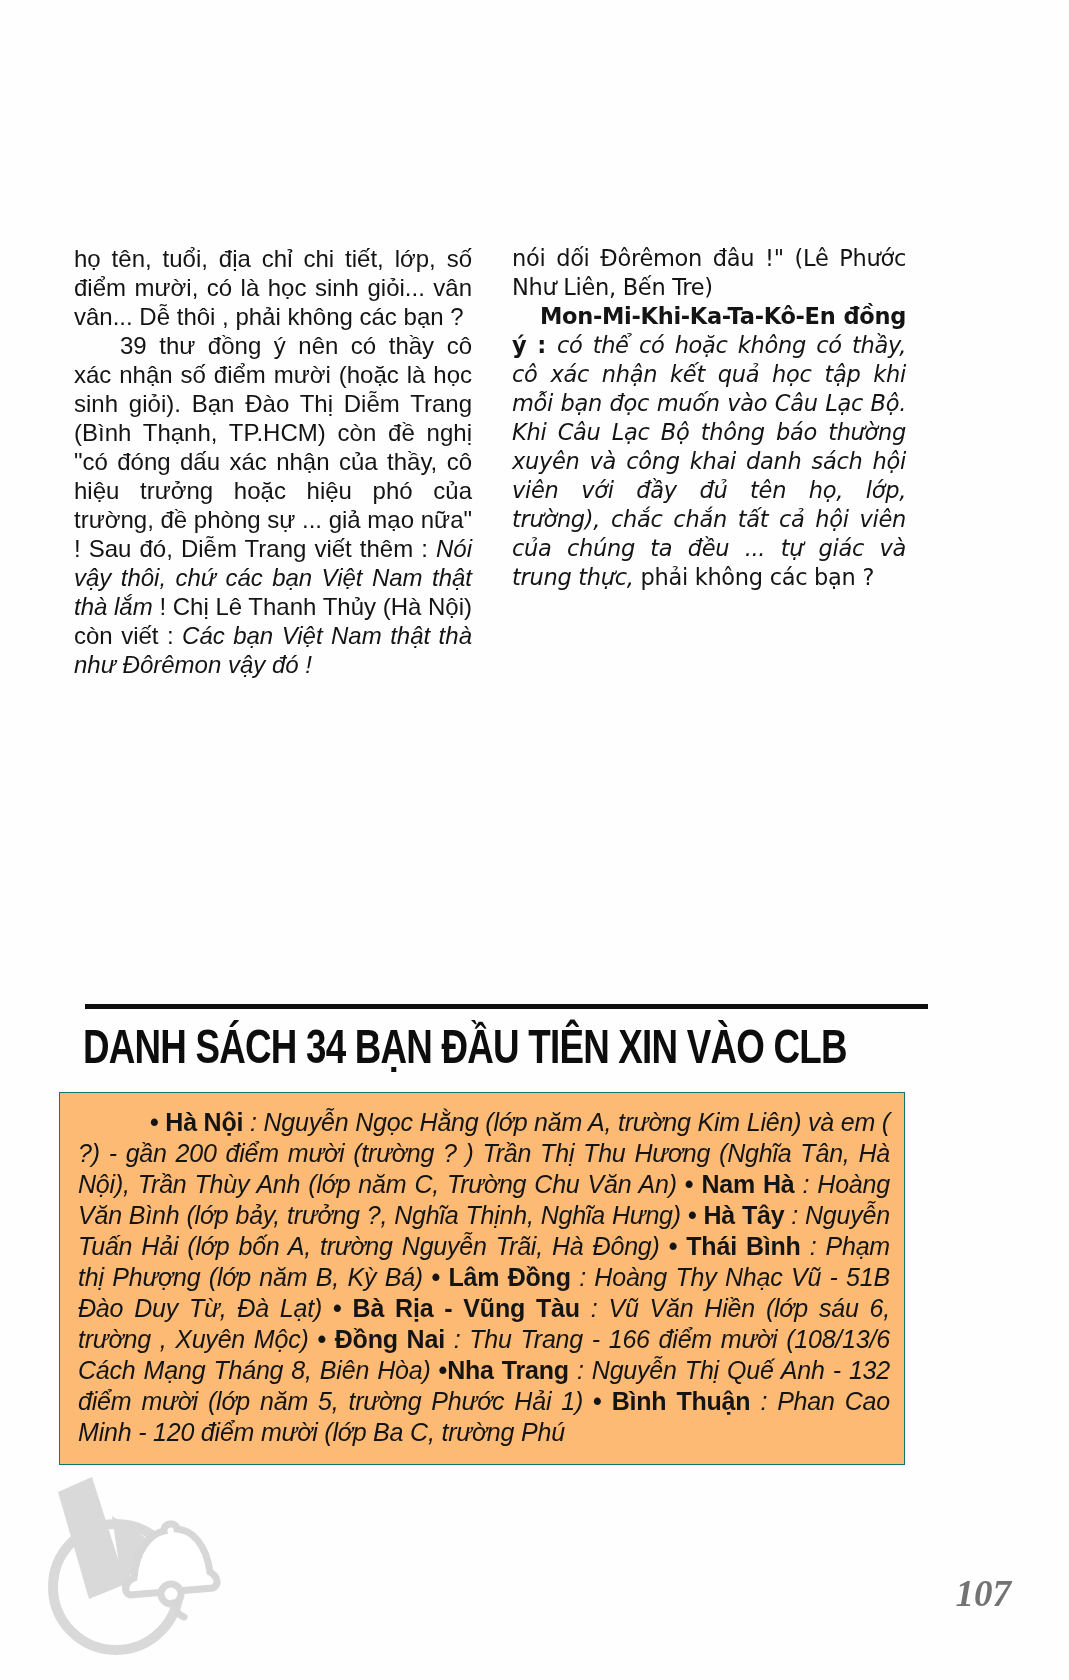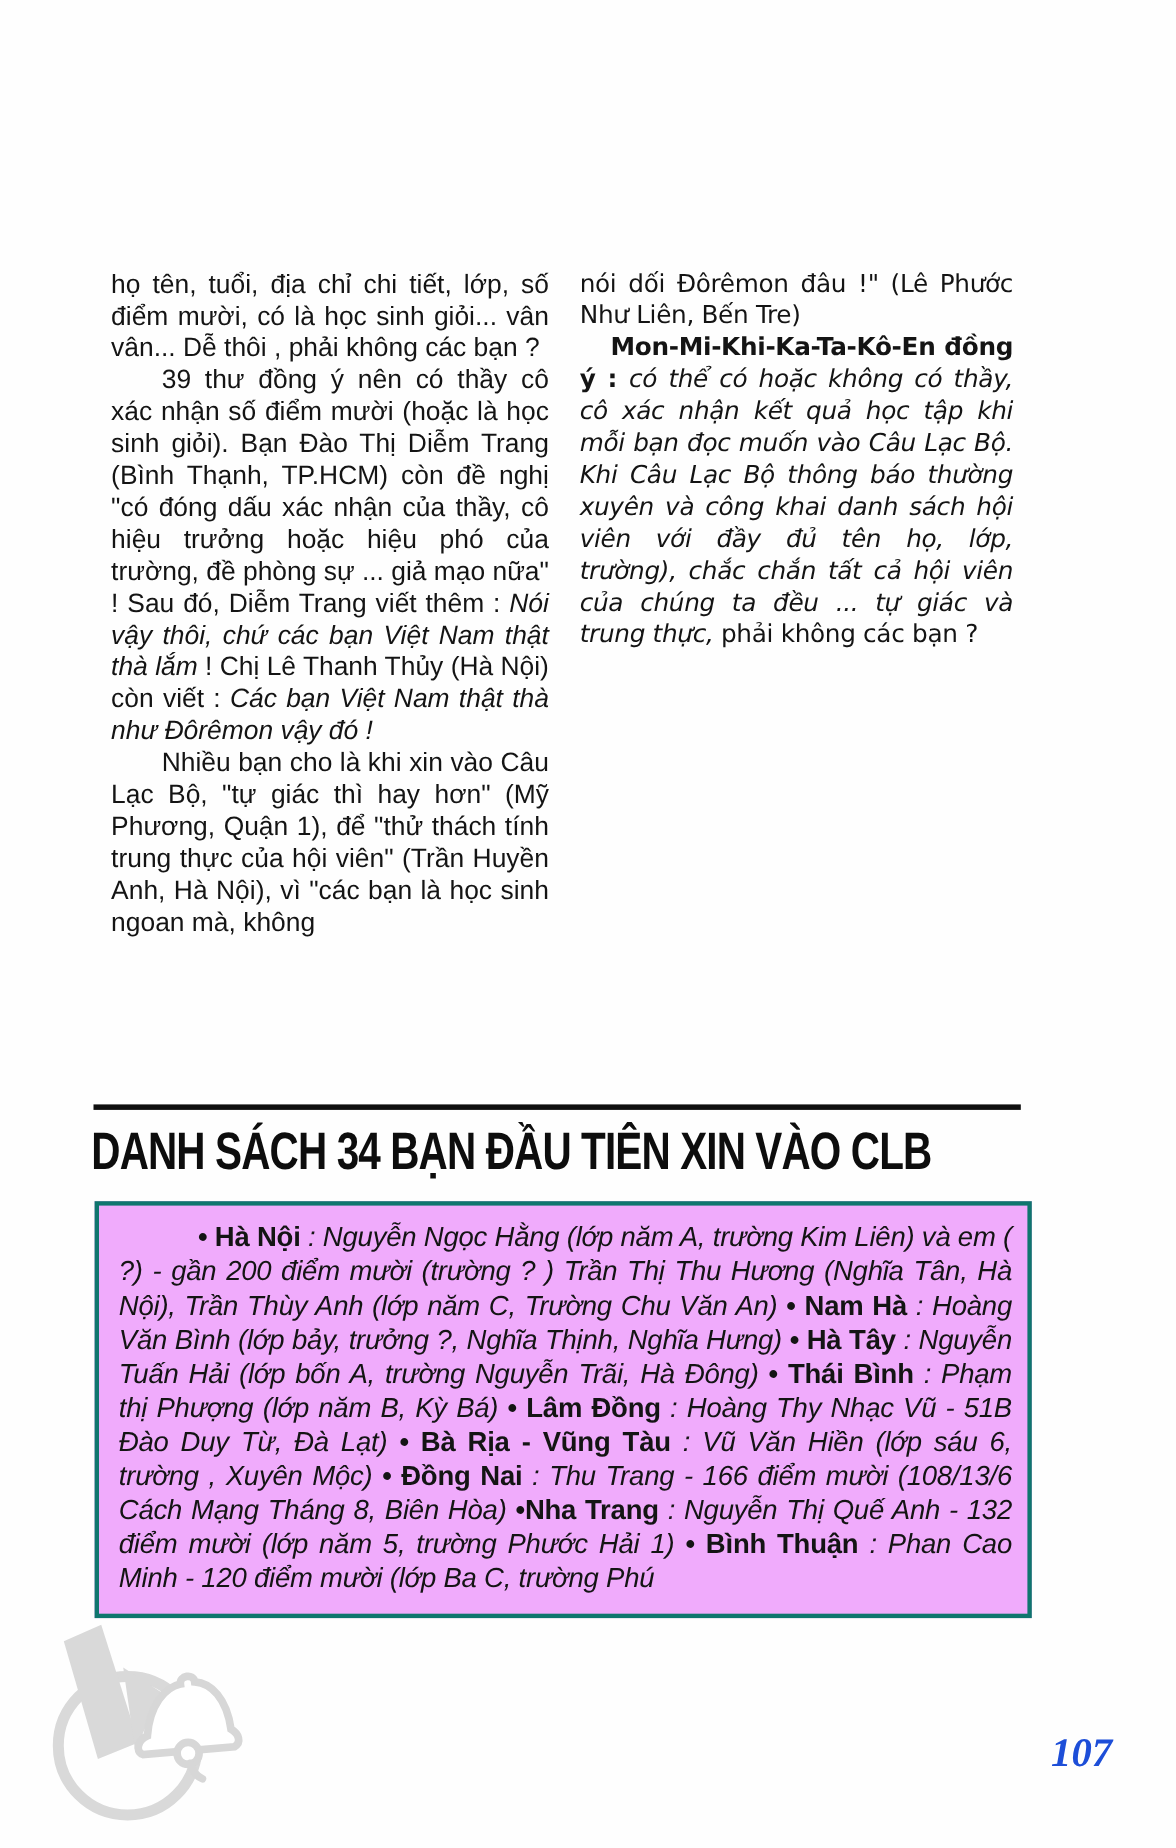--- a/index.html
+++ b/index.html
@@ -2,22 +2,22 @@
 <html lang="vi"><head>
 <meta charset="utf-8">
 <style>
   html,body{margin:0;padding:0;}
   body{
     width:1069px;height:1680px;position:relative;background:#fefefe;
     font-family:"Liberation Sans",sans-serif;color:#141414;
     overflow:hidden;
   }
   .columns{
-    position:absolute;left:101px;top:244px;width:840px;
-    display:flex;gap:28px;
+    position:absolute;left:74px;top:244px;width:840px;
+    display:flex;gap:40px;
   }
   .col{text-align:justify;}
   .col-left{
     width:398px;font-size:24px;line-height:29px;
     font-family:"Liberation Sans",sans-serif;
   }
   .col-right{
     width:394px;font-size:22.5px;line-height:29px;
     font-family:"DejaVu Sans",sans-serif;letter-spacing:-0.3px;
   }
@@ -32,44 +32,43 @@
     position:absolute;left:85px;top:1004px;width:843px;height:5px;
     background:#0f0f0f;
   }
   .section-heading{
     position:absolute;left:83px;top:1016px;width:1060px;
     font-size:46px;font-weight:bold;line-height:58px;white-space:nowrap;
     transform:scale(0.80,1.04);transform-origin:left top;
     letter-spacing:-1px;color:#0d0d0d;
   }
   .member-box{
-    position:absolute;left:86px;top:1092px;width:812px;
-    border:4px solid #0f766e;background:#f0abfc;
+    position:absolute;left:59px;top:1092px;width:812px;
+    border:1px solid #0f766e;background:#fdba74;
     padding:14px 14px 16px 18px;
   }
   .member-box p{
     margin:0;text-align:justify;text-indent:72px;
     font-size:25px;line-height:31px;letter-spacing:-0.2px;
   }
   .member-box .run-b{font-style:normal;}
   .watermark{position:absolute;left:36px;top:1468px;}
   .page-number{
     position:absolute;right:58px;top:1572px;
     font-family:"Liberation Serif",serif;font-style:italic;font-weight:600;
-    font-size:37px;color:#1d4ed8;
+    font-size:37px;color:#737373;
   }
 </style>
 </head>
 <body>
 
 <div class="columns">
   <div class="col col-left">
     <p><span class="run-n">họ tên, tuổi, địa chỉ chi tiết, lớp, số điểm mười, có là học sinh giỏi... vân vân... Dễ thôi , phải không các bạn ?</span></p>
     <p class="indent"><span class="run-n">39 thư đồng ý nên có thầy cô xác nhận số điểm mười (hoặc là học sinh giỏi). Bạn Đào Thị Diễm Trang (Bình Thạnh, TP.HCM) còn đề nghị "có đóng dấu xác nhận của thầy, cô hiệu trưởng hoặc hiệu phó của trường, đề phòng sự ... giả mạo nữa" ! Sau đó, Diễm Trang viết thêm : </span><span class="run-i">Nói vậy thôi, chứ các bạn Việt Nam thật thà lắm</span><span class="run-n"> ! Chị Lê Thanh Thủy (Hà Nội) còn viết : </span><span class="run-i">Các bạn Việt Nam thật thà như Đôrêmon vậy đó !</span></p>
-    <p class="indent"><span class="run-n">Nhiều bạn cho là khi xin vào Câu Lạc Bộ, "tự giác thì hay hơn" (Mỹ Phương, Quận 1), để "thử thách tính trung thực của hội viên" (Trần Huyền Anh, Hà Nội), vì "các bạn là học sinh ngoan mà, không</span></p>
   </div>
   <div class="col col-right">
     <p><span class="run-n">nói dối Đôrêmon đâu !" (Lê Phước Như Liên, Bến Tre)</span></p>
     <p class="indent"><span class="run-b">Mon-Mi-Khi-Ka-Ta-Kô-En đồng ý : </span><span class="run-i">có thể có hoặc không có thầy, cô xác nhận kết quả học tập khi mỗi bạn đọc muốn vào Câu Lạc Bộ. Khi Câu Lạc Bộ thông báo thường xuyên và công khai danh sách hội viên với đầy đủ tên họ, lớp, trường), chắc chắn tất cả hội viên của chúng ta đều ... tự giác và trung thực,</span><span class="run-n"> phải không các bạn ?</span></p>
   </div>
 </div>
 
 <div class="rule"></div>
 
 <div class="section-heading">DANH SÁCH 34 BẠN ĐẦU TIÊN XIN VÀO CLB</div>

